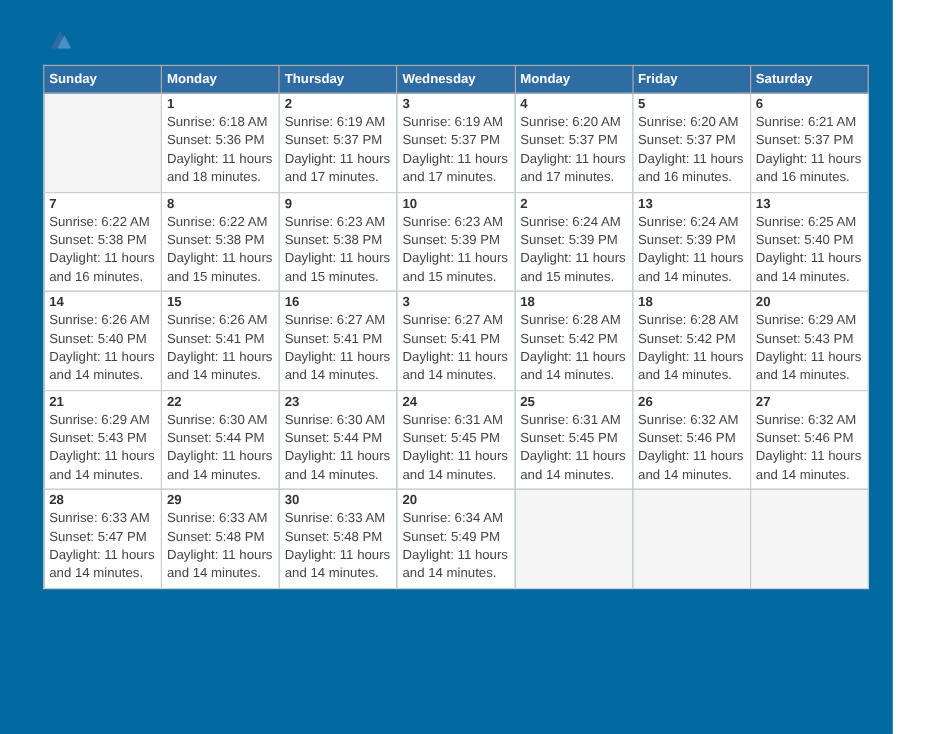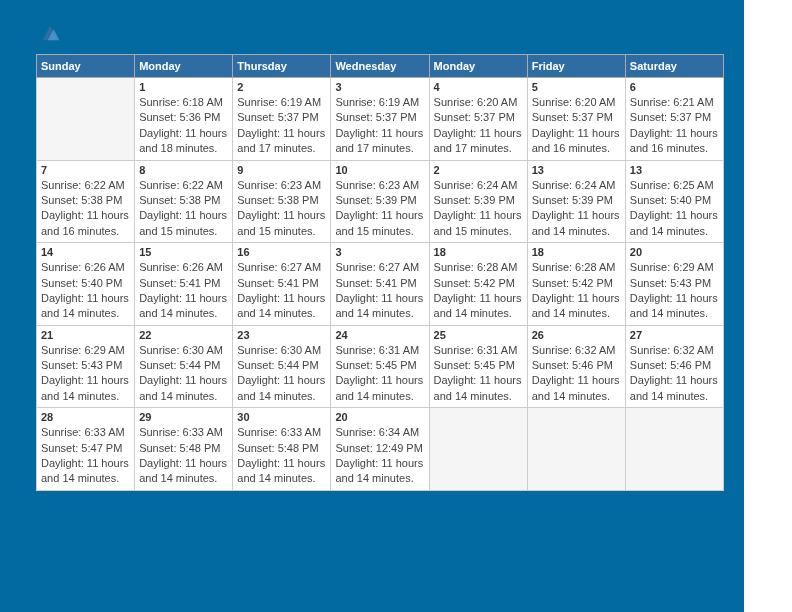--- a/index.html
+++ b/index.html
@@ -349,21 +349,21 @@
           <td>
             <span class="day-num">30</span>
             <div class="day-info" style="white-space: pre-line;">Sunrise: 6:33 AM
 Sunset: 5:48 PM
 Daylight: 11 hours
 and 14 minutes.</div>
           </td>
           <td>
             <span class="day-num">20</span>
             <div class="day-info" style="white-space: pre-line;">Sunrise: 6:34 AM
-Sunset: 12:49 PM
+Sunset: 5:49 PM
 Daylight: 11 hours
 and 14 minutes.</div>
           </td>
           <td class="empty"></td>
           <td class="empty"></td>
           <td class="empty"></td>
         </tr>
       </tbody>
   </table>
 </div>

